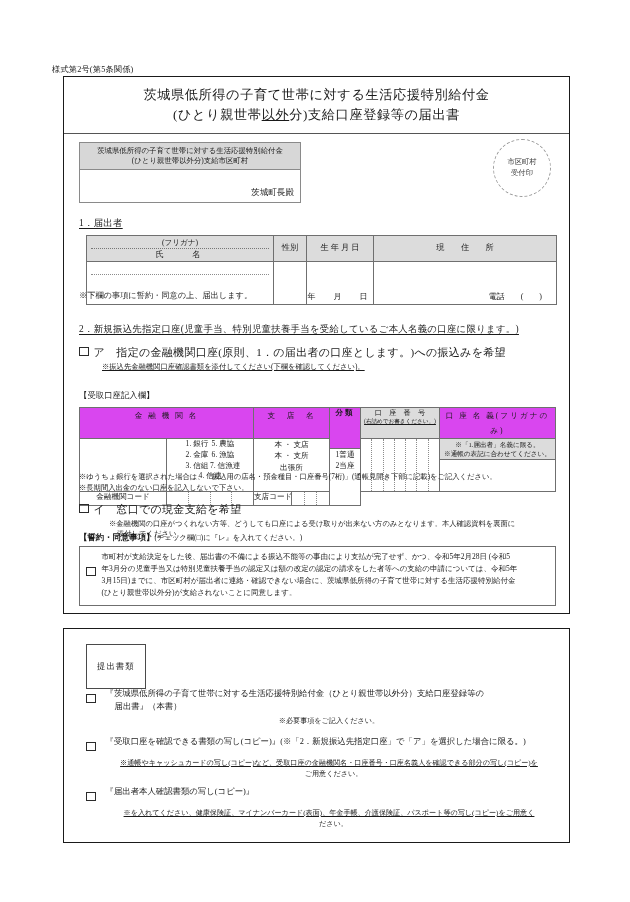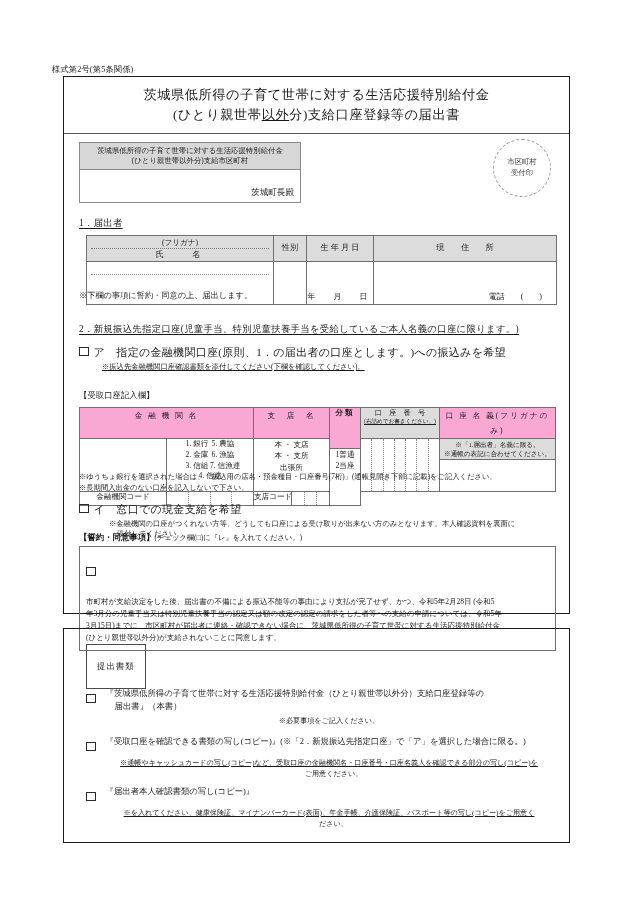--- a/index.html
+++ b/index.html
@@ -200,21 +200,21 @@
     table-layout: fixed;
   }
   .bank-table td {
     border: 1px solid #6f6f6f;
     font-size: 7.6px;
     padding: 0;
     vertical-align: top;
     text-align: center;
   }
   .bank-table .hd {
-    background: #f9a8d4;
+    background: #d946ef;
     height: 15px;
     line-height: 15px;
     letter-spacing: 2px;
   }
   .bank-table .hd2 {
     background: #dcdcdc;
     height: 25px;
     line-height: 1.25;
     letter-spacing: 0;
     font-size: 7.2px;
@@ -276,22 +276,21 @@
 
   
   .pledge-box {
     position: absolute;
     left: 15px; top: 469px;
     width: 477px;
     border: 1px solid #6f6f6f;
     box-sizing: border-box;
     padding: 4px 6px 5px 6px;
     display: flex;
-    gap: 16px;
-    flex-direction: column;
+    gap: 6px;
   }
   .pledge-chk {
     flex: 0 0 auto;
     padding-top: 11px;
   }
   .pledge-text {
     font-size: 7.5px;
     line-height: 1.62;
     text-align: justify;
   }

